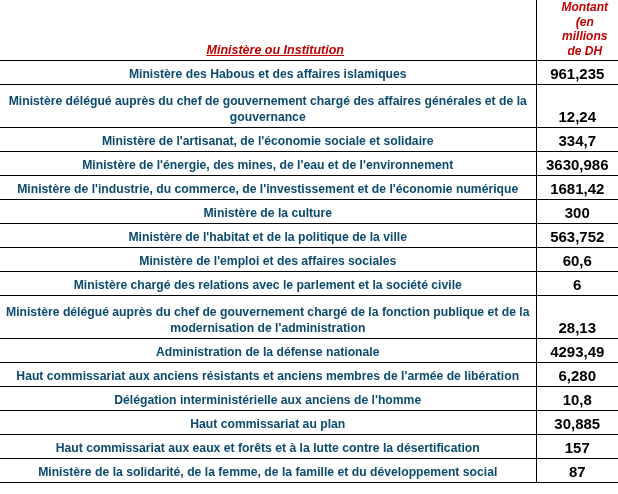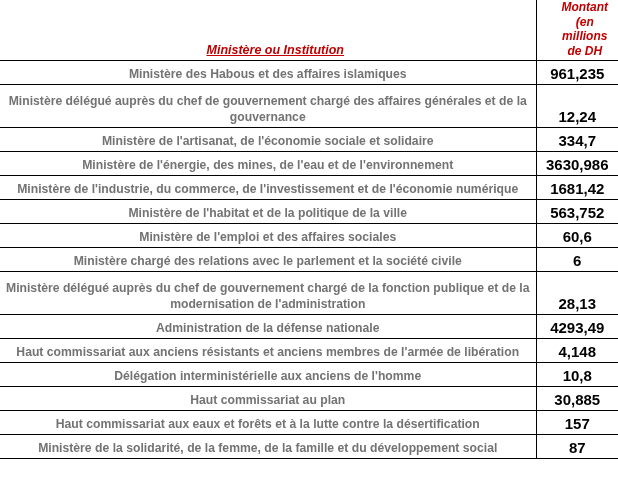--- a/index.html
+++ b/index.html
@@ -45,21 +45,21 @@
     font-size: 12px;
     line-height: 14.5px;
   }
 
   
   .cell-name {
     text-align: center;
     vertical-align: bottom;
     font-weight: bold;
     font-size: 12.2px;
-    color: #737373;
+    color: #0c4a6e;
     line-height: 16px;
     padding: 1px 6px 2px 6px;
     border-bottom: 1.2px solid #000000;
     border-right: 1.2px solid #000000;
   }
   .cell-amount {
     text-align: center;
     vertical-align: bottom;
     font-weight: bold;
     font-size: 15px;
@@ -108,20 +108,24 @@
       </tr>
       <tr class="row-h1">
         <td class="cell-name">Ministère de l'énergie, des mines, de l'eau et de l'environnement</td>
         <td class="cell-amount">3630,986</td>
       </tr>
       <tr class="row-h1">
         <td class="cell-name">Ministère de l'industrie, du commerce, de l'investissement et de l'économie numérique</td>
         <td class="cell-amount">1681,42</td>
       </tr>
       <tr class="row-h1">
+        <td class="cell-name">Ministère de la culture</td>
+        <td class="cell-amount">300</td>
+      </tr>
+      <tr class="row-h1">
         <td class="cell-name">Ministère de l'habitat et de la politique de la ville</td>
         <td class="cell-amount">563,752</td>
       </tr>
       <tr class="row-h1">
         <td class="cell-name">Ministère de l'emploi et des affaires sociales</td>
         <td class="cell-amount">60,6</td>
       </tr>
       <tr class="row-h1">
         <td class="cell-name">Ministère chargé des relations avec le parlement et la société civile</td>
         <td class="cell-amount">6</td>
@@ -129,21 +133,21 @@
       <tr class="row-h2">
         <td class="cell-name">Ministère délégué auprès du chef de gouvernement chargé de la fonction publique et de la modernisation de l'administration</td>
         <td class="cell-amount">28,13</td>
       </tr>
       <tr class="row-h1">
         <td class="cell-name">Administration de la défense nationale</td>
         <td class="cell-amount">4293,49</td>
       </tr>
       <tr class="row-h1">
         <td class="cell-name">Haut commissariat aux anciens résistants et anciens membres de l'armée de libération</td>
-        <td class="cell-amount">4,148</td>
+        <td class="cell-amount">6,280</td>
       </tr>
       <tr class="row-h1">
         <td class="cell-name">Délégation interministérielle aux anciens de l'homme</td>
         <td class="cell-amount">10,8</td>
       </tr>
       <tr class="row-h1">
         <td class="cell-name">Haut commissariat au plan</td>
         <td class="cell-amount">30,885</td>
       </tr>
       <tr class="row-h1">

